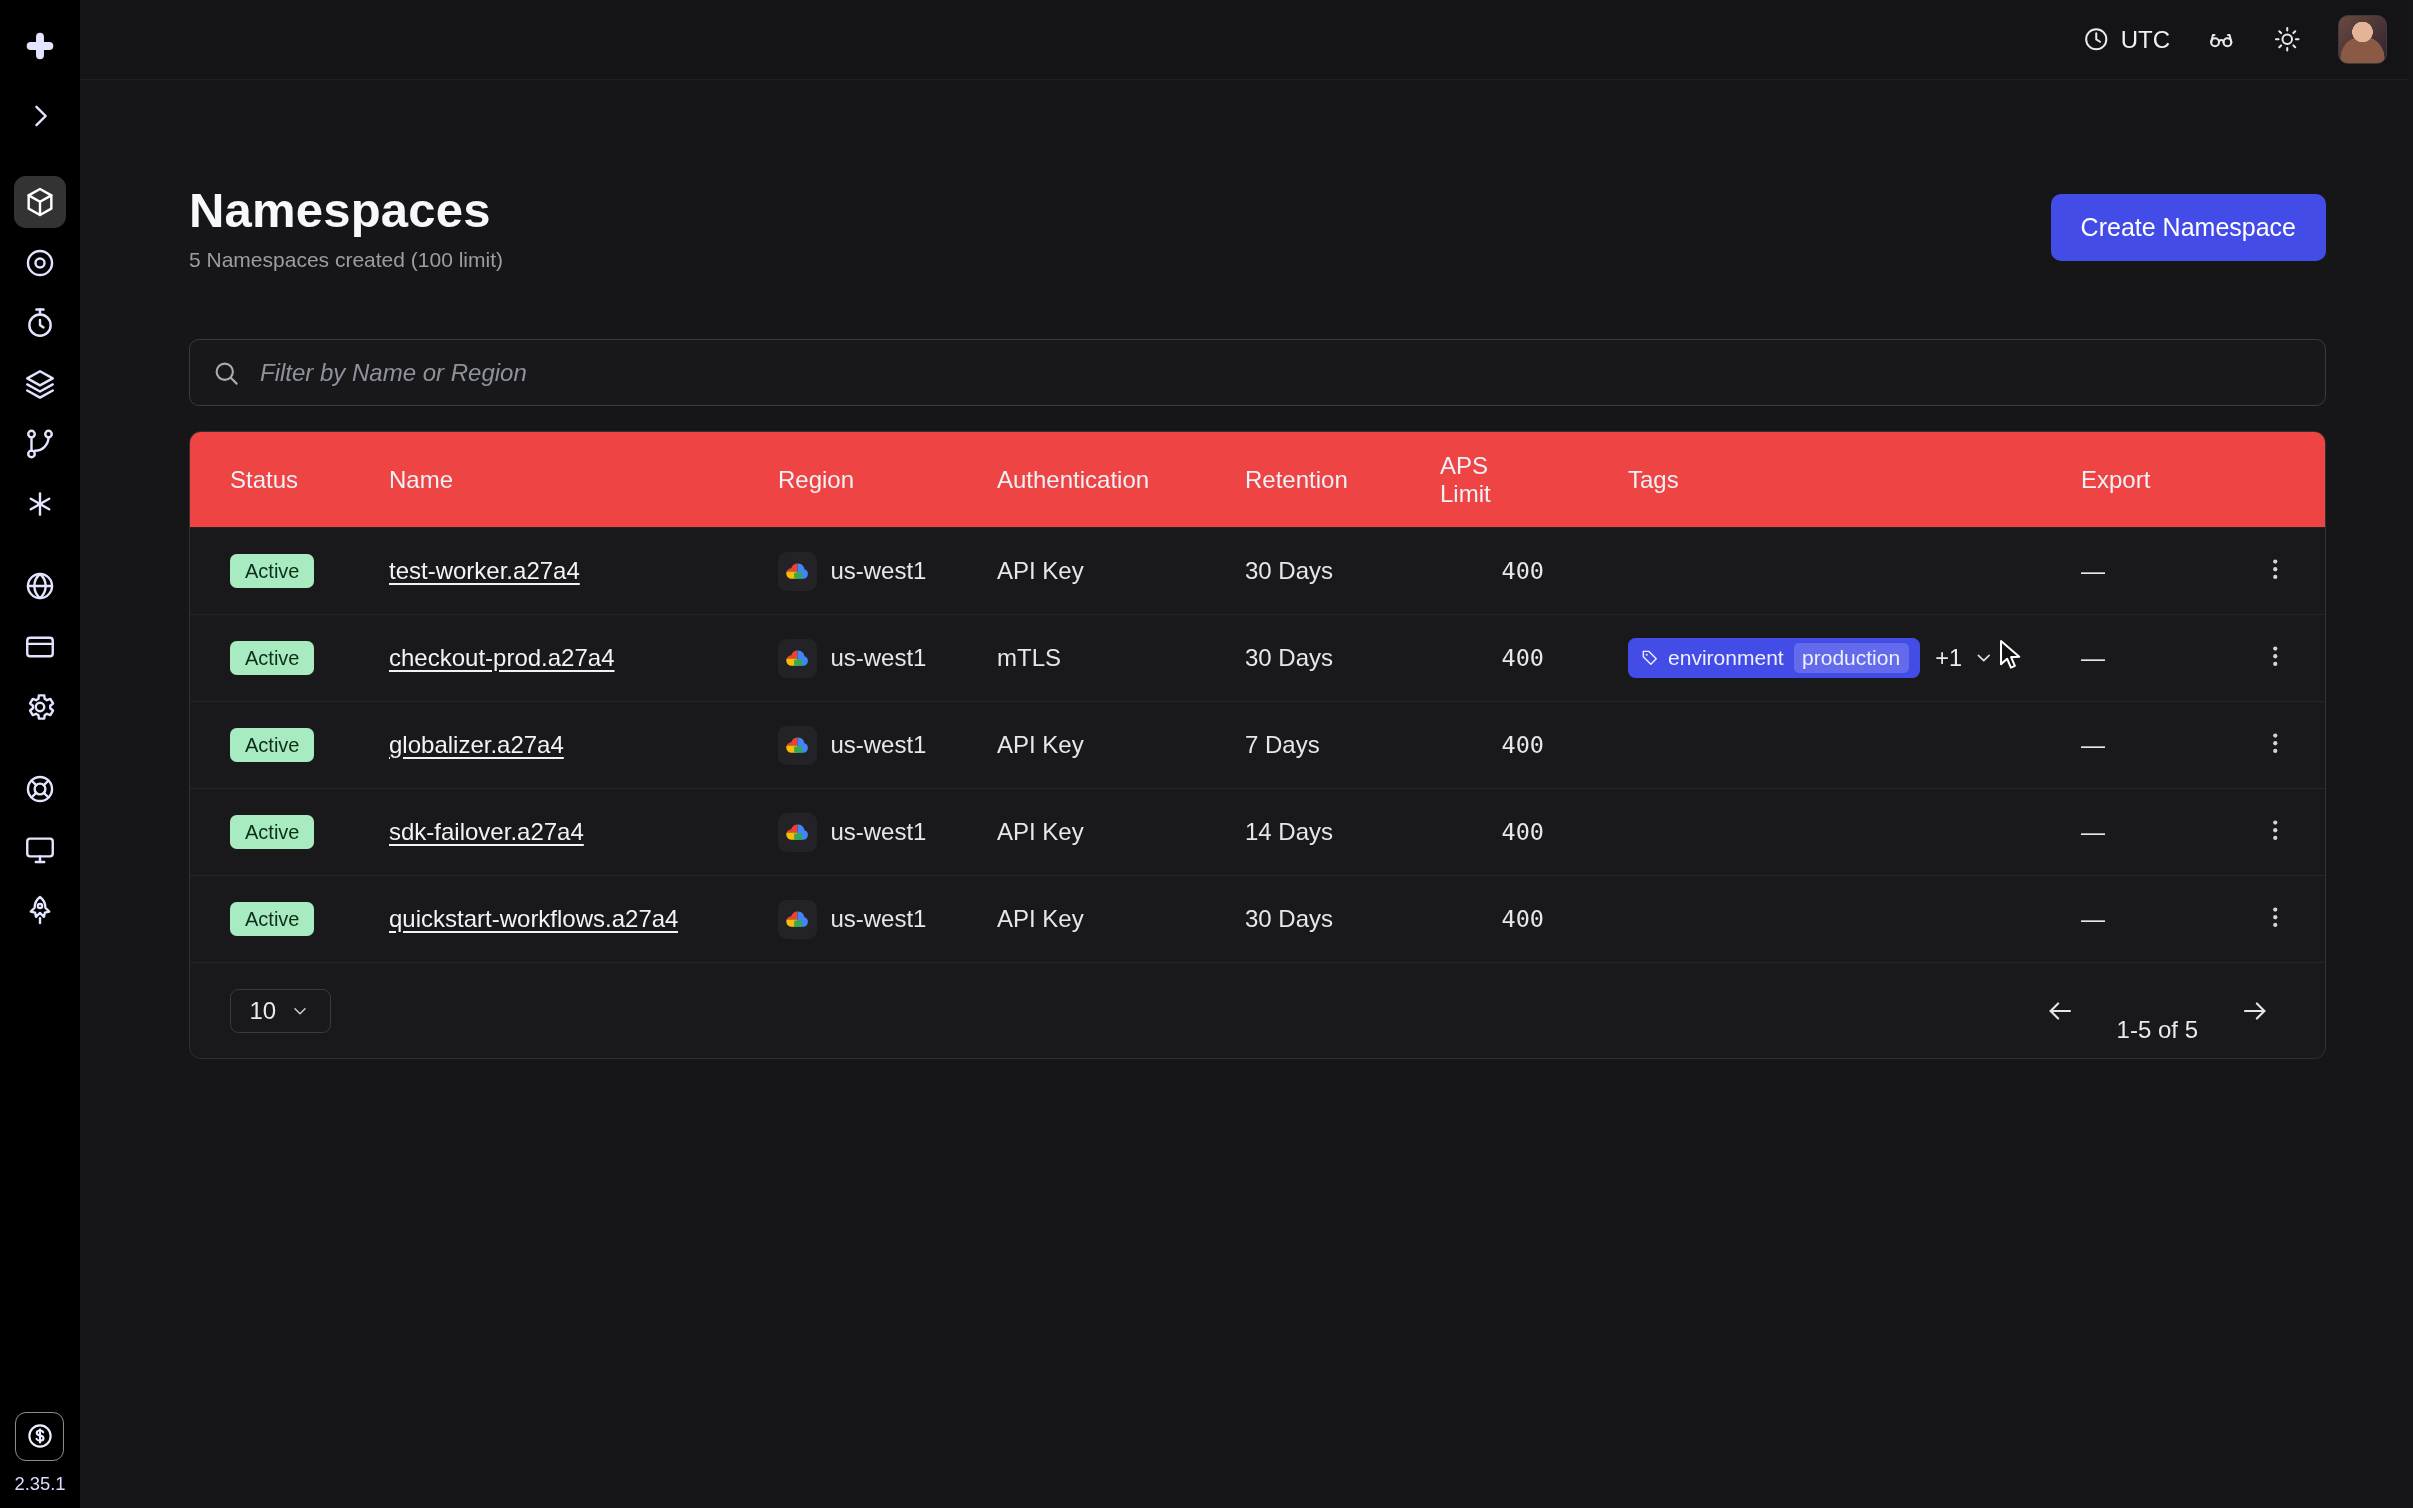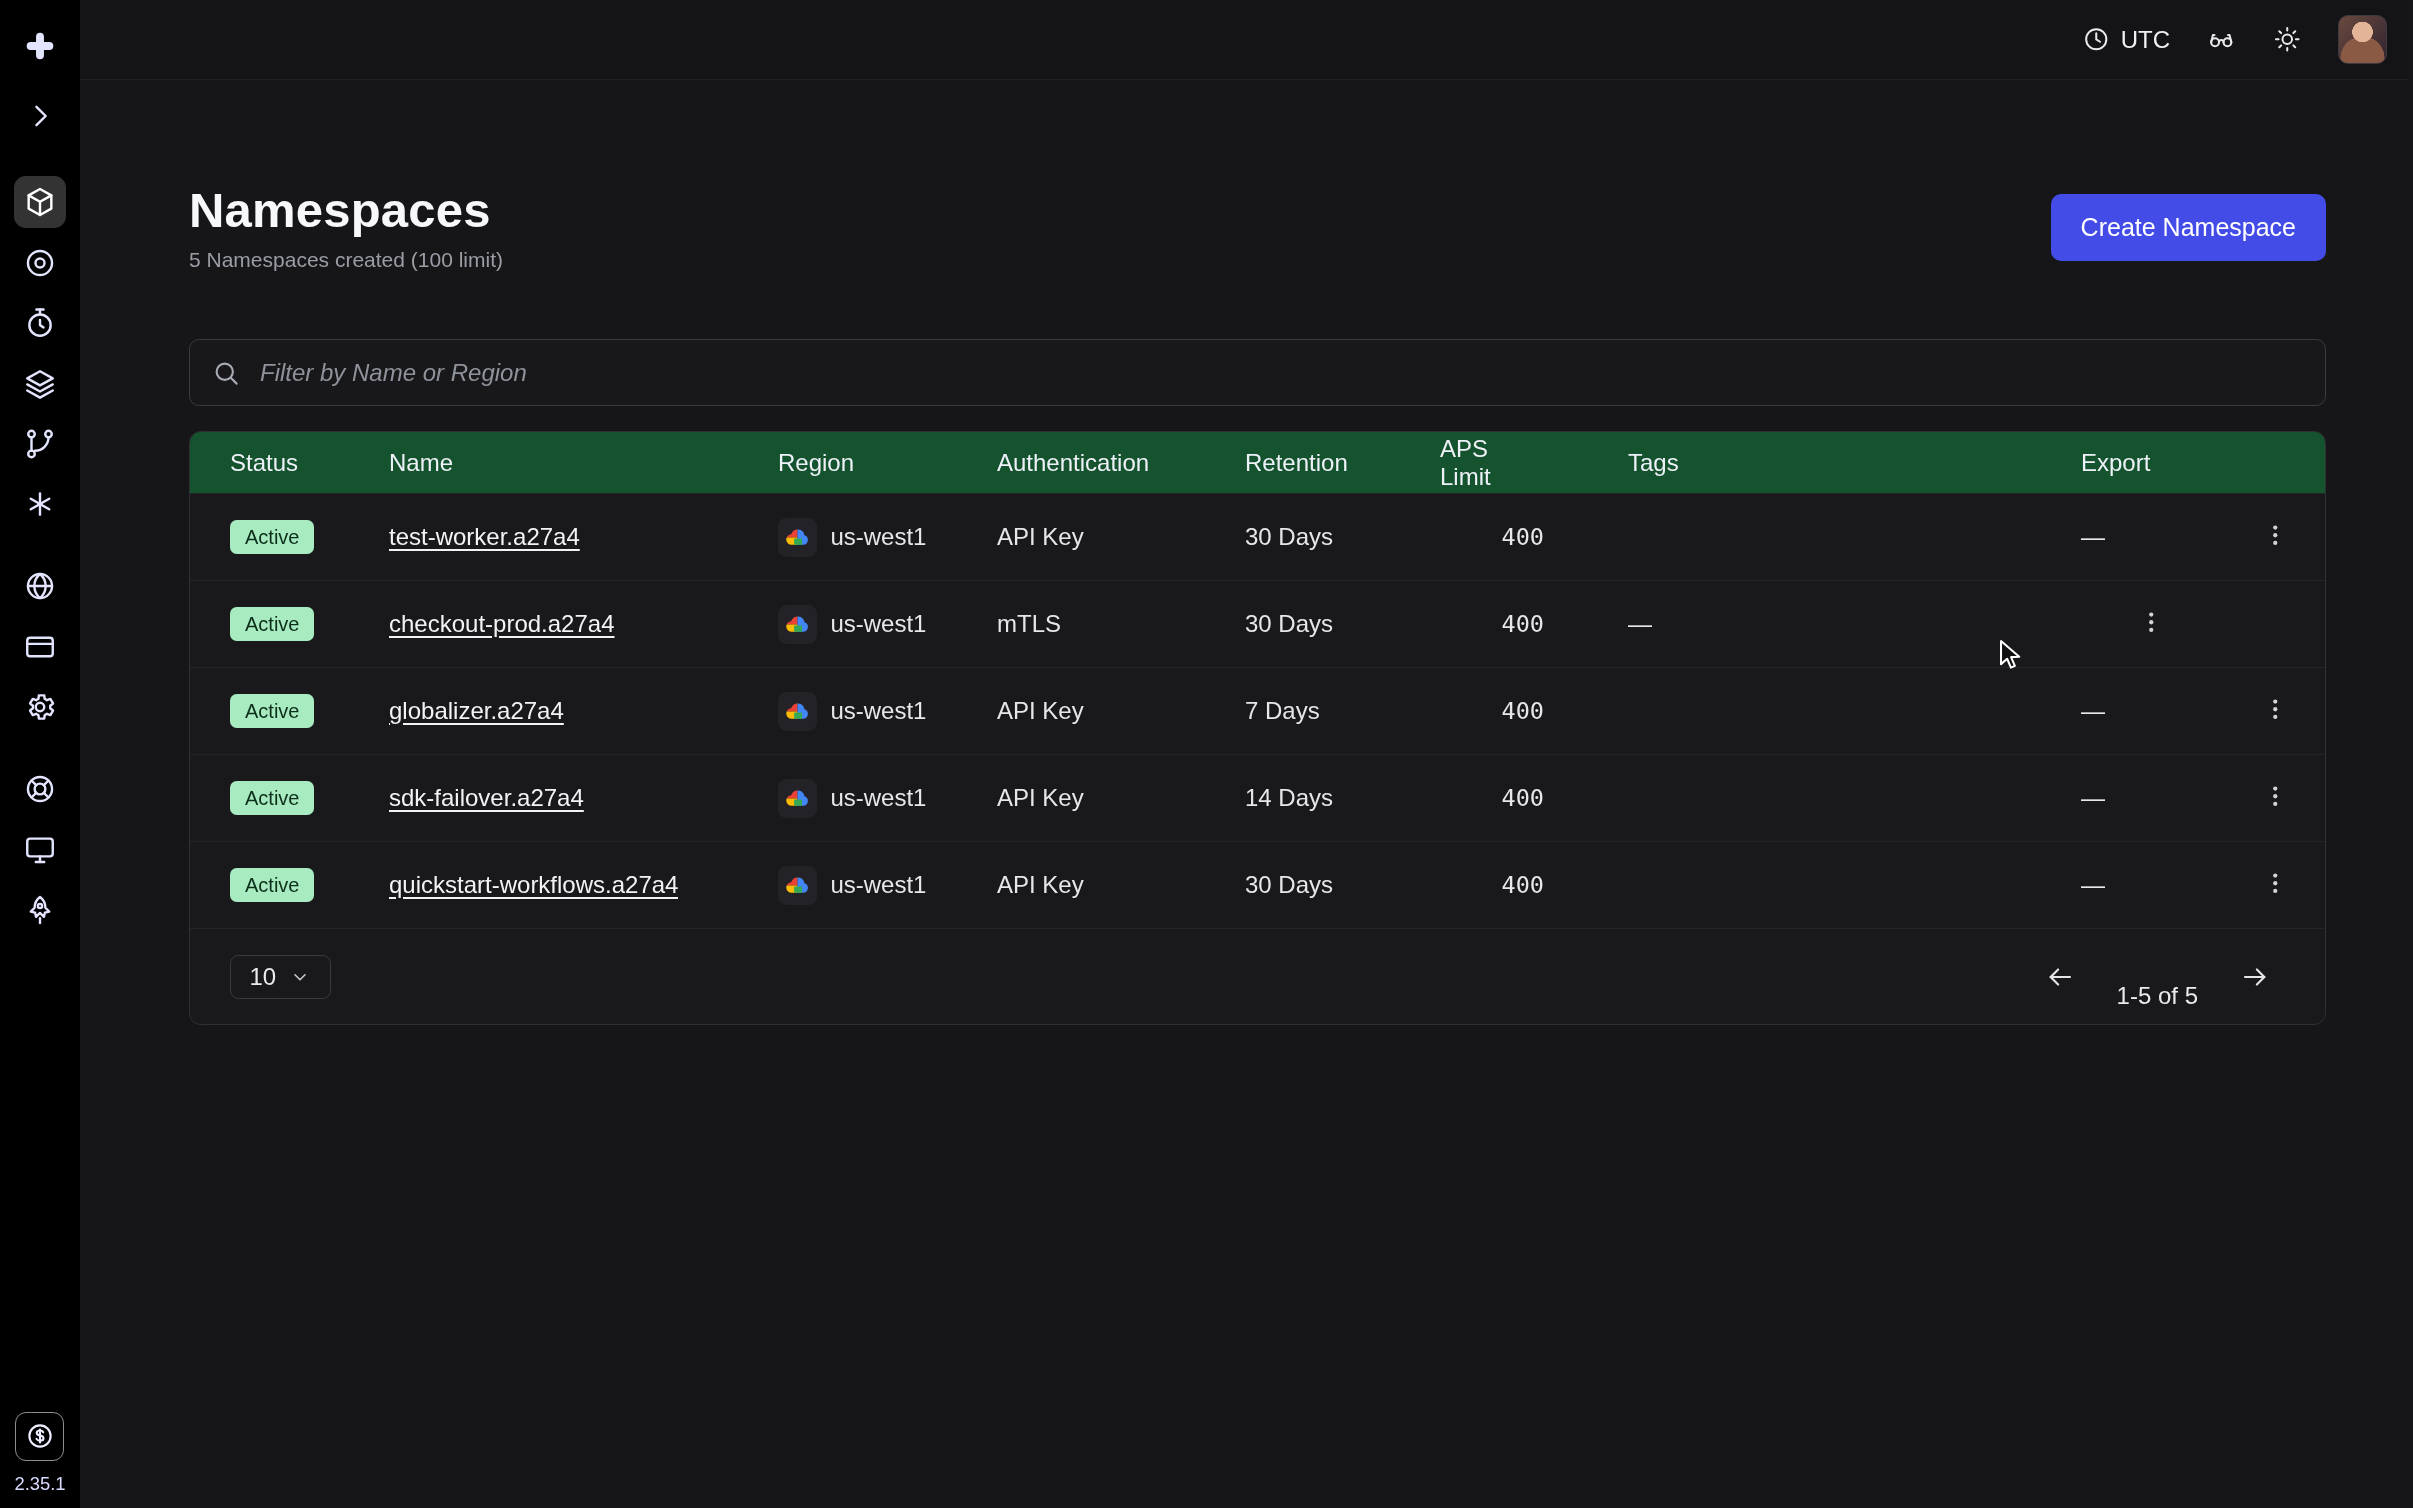--- a/index.html
+++ b/index.html
@@ -80,21 +80,21 @@
   .search-input::placeholder { color:#8F929B; }
   .search-icon { position:absolute; left:22px; top:50%; transform:translateY(-50%); width:30px; height:30px; color:#A8ABB4; }
 
   
   .table { margin-top:25px; border:0.8px solid #303036; border-radius:11.7px; overflow:hidden; background:#19191C; }
   .grid {
     display:grid;
     grid-template-columns:199px 389px 219px 248px 195px 188px 453px 140px 109px;
     align-items:center;
   }
-  .thead { background:#14532d; height:61px; }
+  .thead { background:#ef4444; height:95px; }
   .th { font-size:24px; font-weight:500; color:#EEF1F8; }
   .cell, .th { display:flex; align-items:center; min-width:0; }
   .c-status { padding-left:40px; }
   .c-aps { justify-content:flex-end; padding-right:84px; }
   .c-kebab { justify-content:center; }
   .row { height:87px; border-top:0.8px solid #242428; font-size:24px; color:#E6E7EB; }
 
   .badge {
     background:#A9EBC0; color:#0C2F1B; font-size:20px; font-weight:500;
     padding:5.9px 15px; border-radius:6.7px; white-space:nowrap;text-align:center;
@@ -382,20 +382,36 @@
                 <rect x="12" y="0" width="12" height="24" fill="#4285F4"></rect>
                 <rect x="9" y="13" width="7" height="11" fill="#34A853"></rect>
               </g>
             </svg>
           </span>
           <span>us-west1</span>
         </div>
       <div class="cell">mTLS</div>
       <div class="cell">30 Days</div>
       <div class="cell c-aps mono">400</div>
+      <div class="cell">
+        <span class="tag-pill">
+          <svg class="ic" viewBox="0 0 24 24">
+              <path d="M4 4h6.5l9 9-6.5 6.5-9-9V4z"></path>
+              <circle cx="8" cy="8" r="1.2" fill="currentColor" stroke="none"></circle>
+            </svg>
+          <span class="tag-key">environment</span>
+          <span class="tag-val">production</span>
+        </span>
+        <span class="tag-more">+1</span>
+        <button class="tag-expand">
+            <svg class="ic" viewBox="0 0 24 24">
+              <path d="M6.5 9.5 12 15l5.5-5.5"></path>
+            </svg>
+          </button>
+      </div>
       <div class="cell">—</div>
       <div class="cell c-kebab">
           <button class="kebab-btn"><svg viewBox="0 0 24 24" fill="currentColor">
               <circle cx="12" cy="5.5" r="1.8"></circle>
               <circle cx="12" cy="12" r="1.8"></circle>
               <circle cx="12" cy="18.5" r="1.8"></circle>
             </svg></button>
         </div>
     </div>
 

